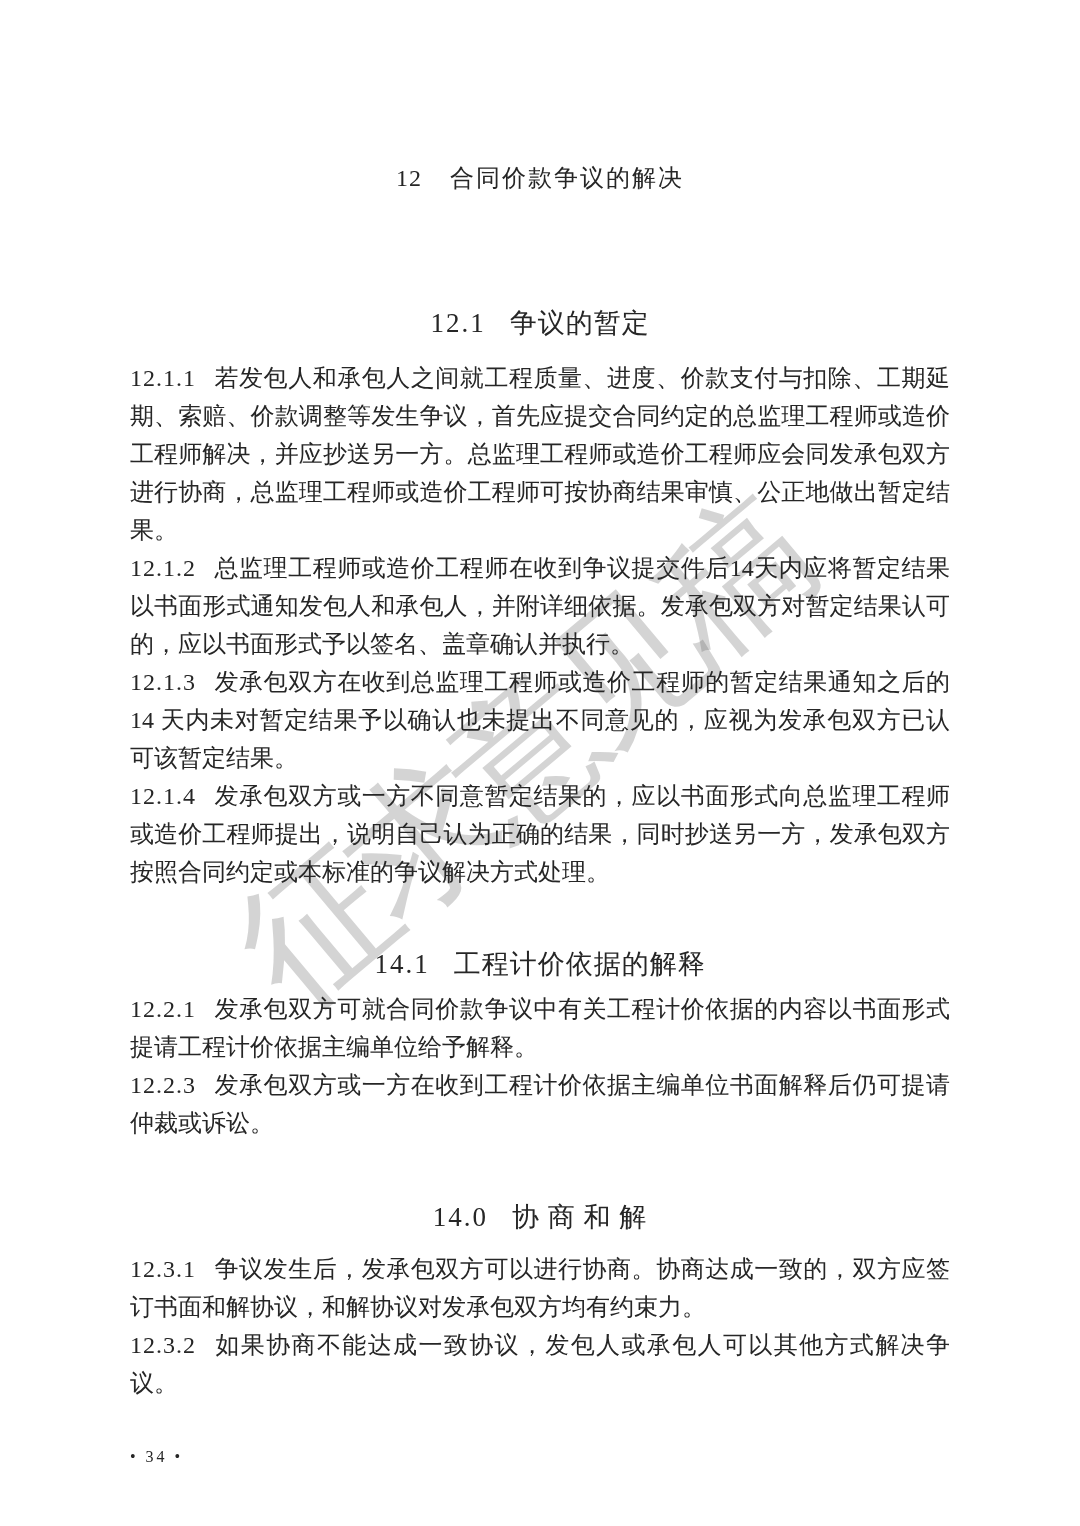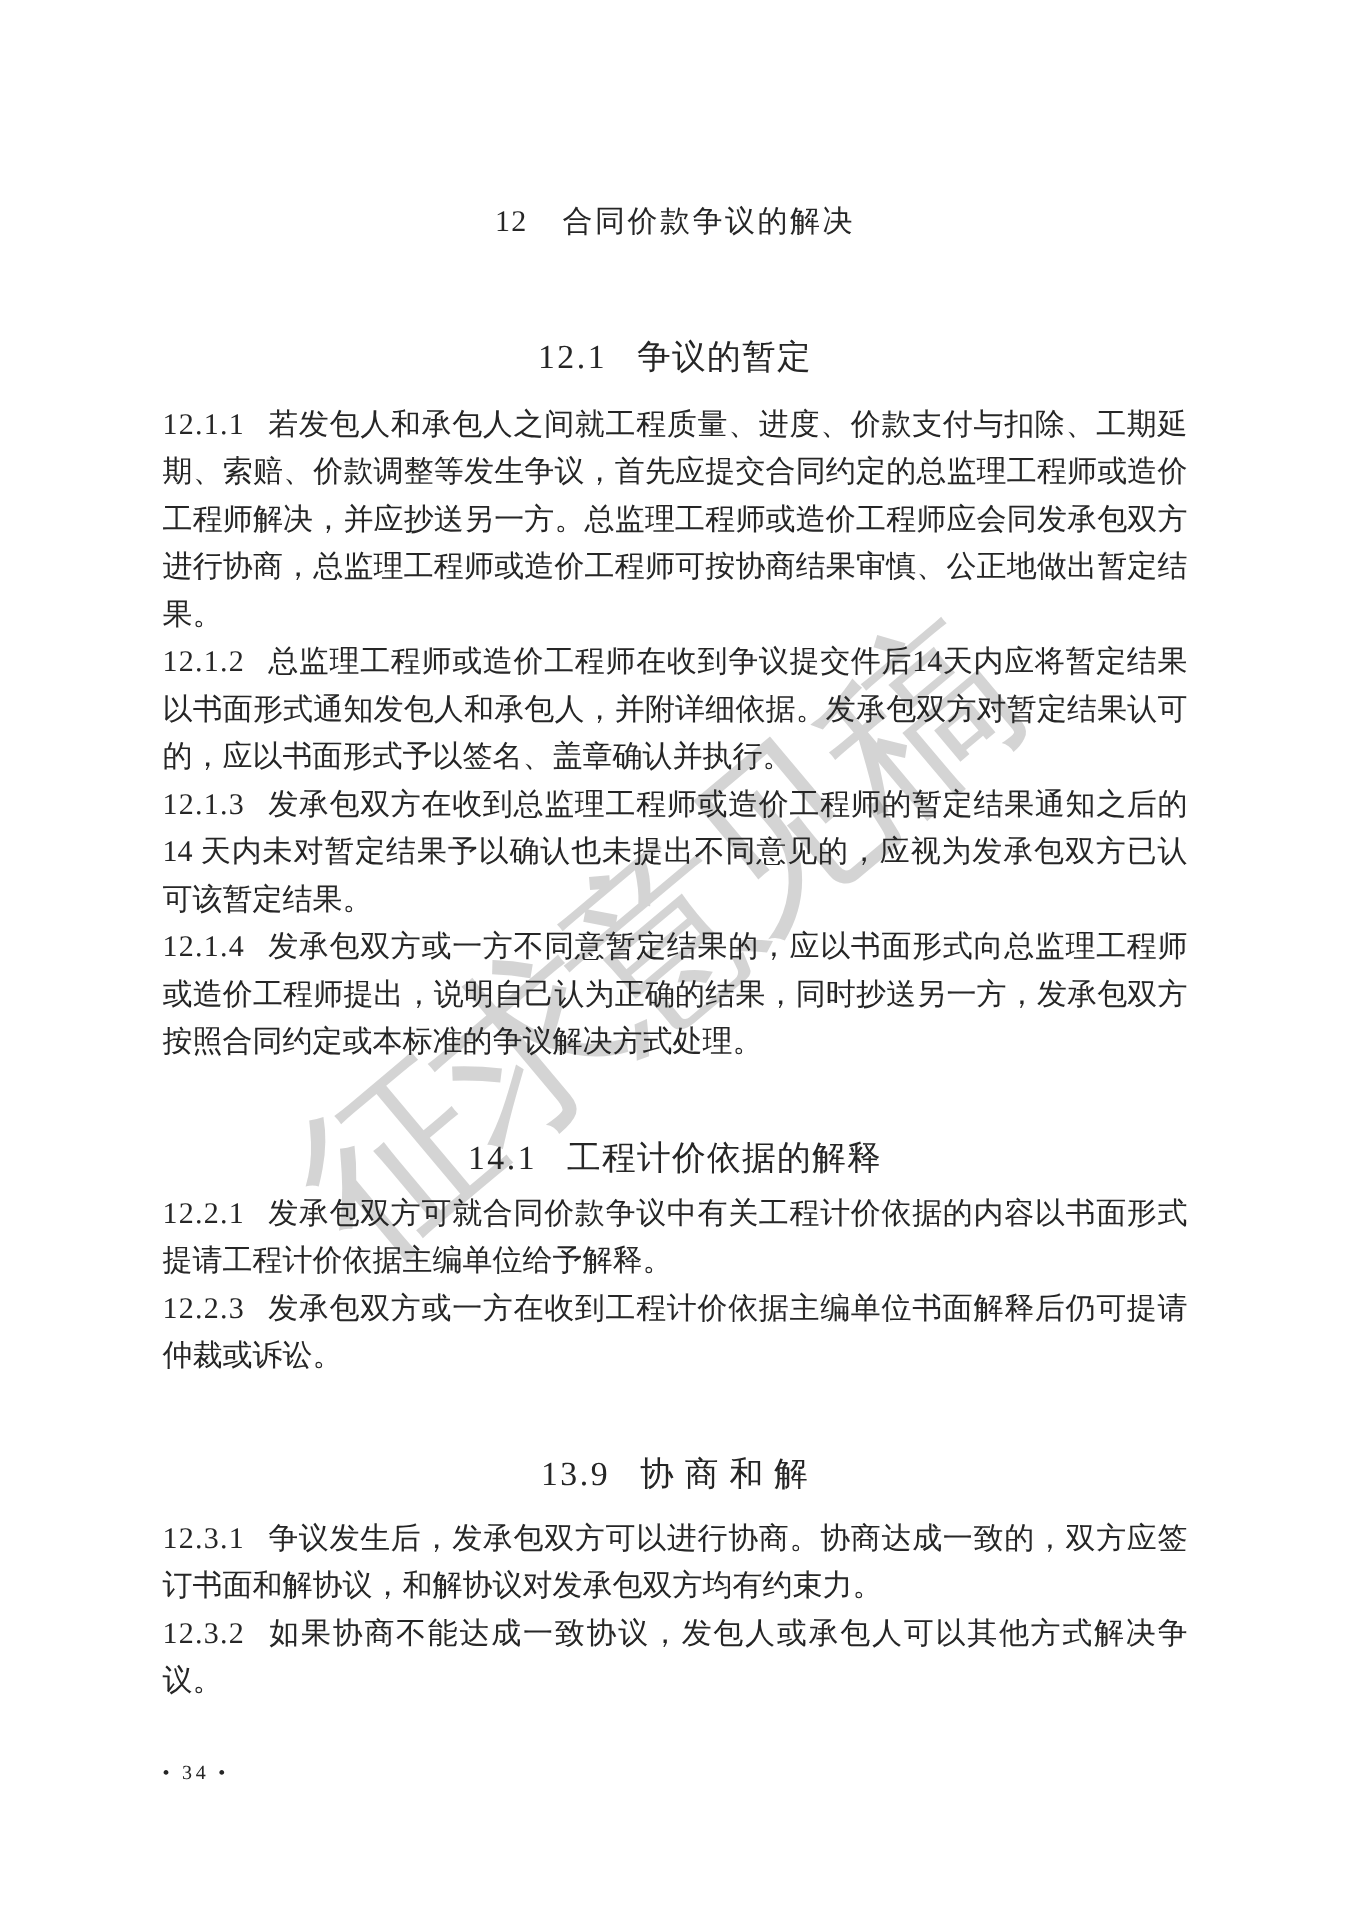--- a/index.html
+++ b/index.html
@@ -39,21 +39,21 @@
   }
   .doc-title .num { margin-right: 28px; letter-spacing: 1px; }
   .section-heading {
     text-align: center;
     font-size: 27px;
     font-weight: normal;
     line-height: 34px;
     letter-spacing: 1px;
   }
   .section-heading .num { margin-right: 24px; letter-spacing: 2px; }
-  .sec0 .section-heading { margin: 70px 0 19px; }
+  .sec0 .section-heading { margin: 108px 0 19px; }
   .sec1 .section-heading { margin: 56px 0 9px; }
   .sec2 .section-heading { margin: 58px 0 16px; }
   .clause {
     margin: 0;
     font-size: 24px;
     line-height: 38px;
     text-align: justify;
     text-align-last: left;
     text-justify: inter-character;
   }
@@ -83,21 +83,21 @@
       <p class="clause"><span class="num">12.1.4</span><span>发承包双方或一方不同意暂定结果的，应以书面形式向总监理工程师或造价工程师提出，说明自己认为正确的结果，同时抄送另一方，发承包双方按照合同约定或本标准的争议解决方式处理。</span></p>
     </section>
 
     <section class="sec1">
       <h2 class="section-heading"><span class="num">14.1</span><span>工程计价依据的解释</span></h2>
       <p class="clause"><span class="num">12.2.1</span><span>发承包双方可就合同价款争议中有关工程计价依据的内容以书面形式提请工程计价依据主编单位给予解释。</span></p>
       <p class="clause"><span class="num">12.2.3</span><span>发承包双方或一方在收到工程计价依据主编单位书面解释后仍可提请仲裁或诉讼。</span></p>
     </section>
 
     <section class="sec2">
-      <h2 class="section-heading"><span class="num">13.9</span><span>协 商 和 解</span></h2>
+      <h2 class="section-heading"><span class="num">14.0</span><span>协 商 和 解</span></h2>
       <p class="clause"><span class="num">12.3.1</span><span>争议发生后，发承包双方可以进行协商。协商达成一致的，双方应签订书面和解协议，和解协议对发承包双方均有约束力。</span></p>
       <p class="clause"><span class="num">12.3.2</span><span>如果协商不能达成一致协议，发包人或承包人可以其他方式解决争议。</span></p>
     </section>
 
     <div class="page-num">• 34 •</div>
 
   </div>
 </div>
 
 </body></html>

